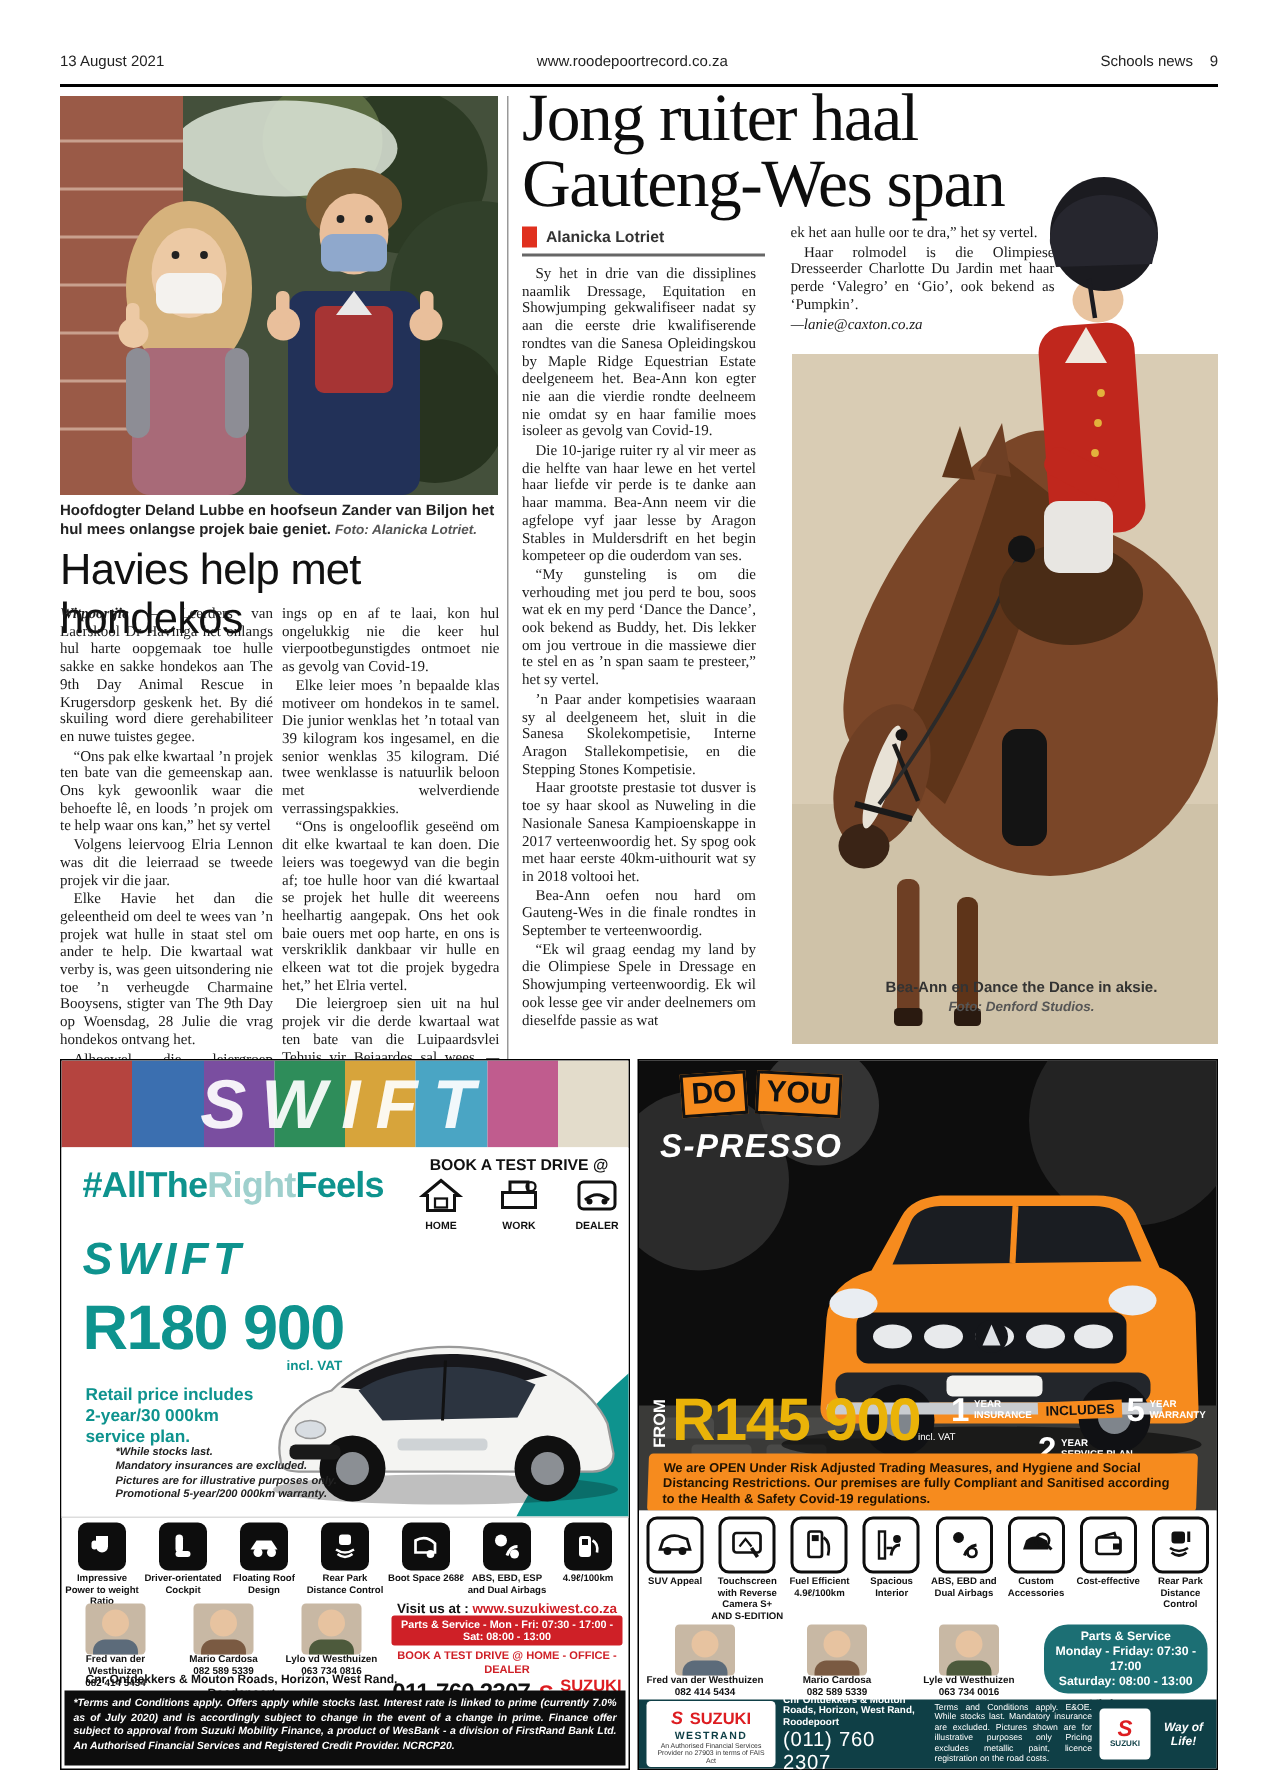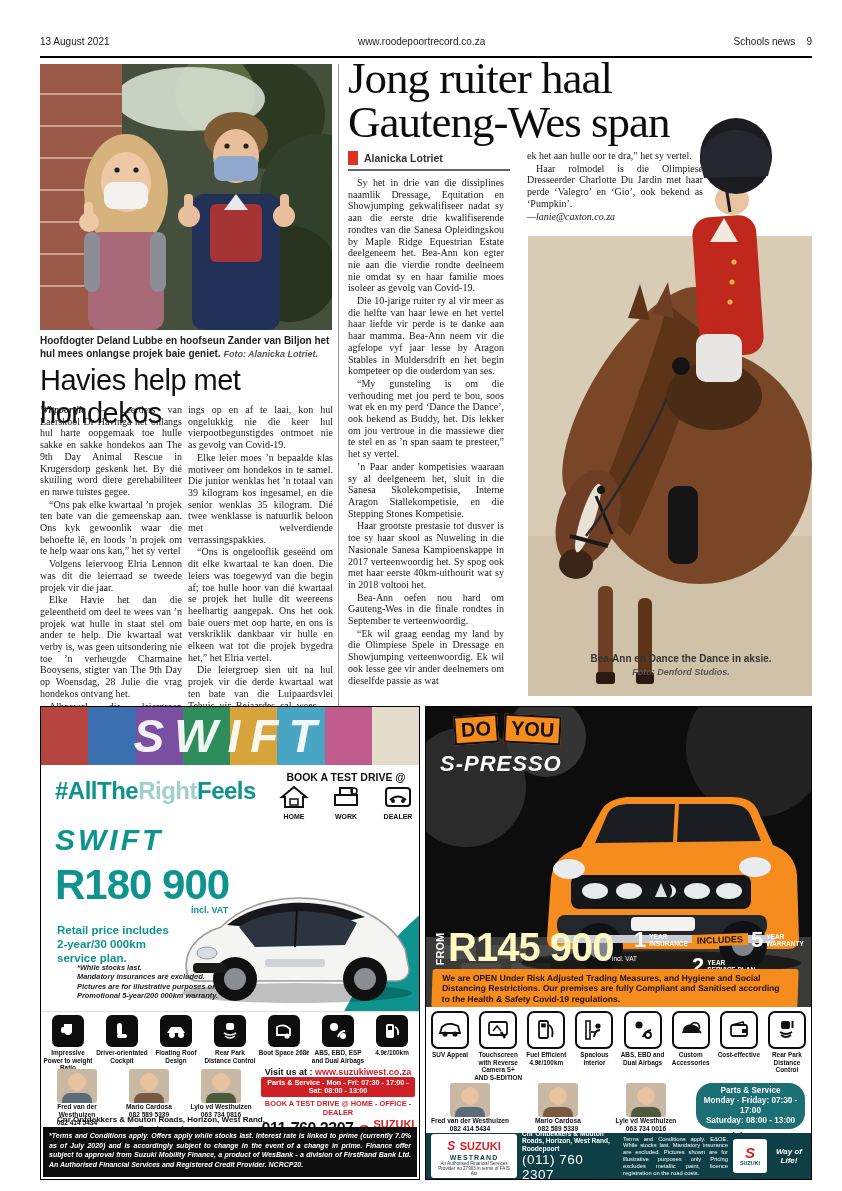--- a/index.html
+++ b/index.html
@@ -427,21 +427,21 @@
           <ellipse cx="244" cy="108" rx="16" ry="10" fill="#e9edf2"></ellipse>
         <rect x="46" y="156" width="210" height="20" rx="8" fill="#23262b"></rect>
         <rect x="120" y="158" width="64" height="14" rx="4" fill="#f2f2f0"></rect>
         <circle cx="88" cy="188" r="24" fill="#101114"></circle>
           <circle cx="88" cy="188" r="11" fill="#7f858c"></circle>
         <circle cx="232" cy="186" r="24" fill="#101114"></circle>
           <circle cx="232" cy="186" r="11" fill="#7f858c"></circle>
         <rect x="40" y="176" width="224" height="8" rx="4" fill="#c9ccd0"></rect>
       </svg>
       <div class="abs" style="left:-2px;top:236px;color:#fff;font-size:11px;font-weight:800;transform:rotate(-90deg);">FROM</div>
-      <div class="abs" style="left:22px;top:218px;color:#fef9c3;font-size:40px;font-weight:800;letter-spacing:-1px;">R145 900</div>
+      <div class="abs" style="left:22px;top:218px;color:#eab308;font-size:40px;font-weight:800;letter-spacing:-1px;">R145 900</div>
       <div class="abs" style="left:186px;top:248px;color:#fff;font-size:6.5px;">incl. VAT</div>
       <div class="abs" style="left:208px;top:220px;width:172px;color:#fff;">
         <div style="display:flex;align-items:center;gap:3px;">
           <span style="font-size:22px;font-weight:800;">1</span>
           <span style="font-size:6.5px;font-weight:700;width:40px;line-height:7px;">YEAR INSURANCE</span>
           <span class="badgeO" style="font-size:9px;transform:rotate(-2deg);">INCLUDES</span>
           <span style="font-size:22px;font-weight:800;">5</span>
           <span style="font-size:6.5px;font-weight:700;width:40px;line-height:7px;">YEAR WARRANTY</span>
         </div>
         <div style="display:flex;align-items:center;gap:3px;margin-left:58px;">

